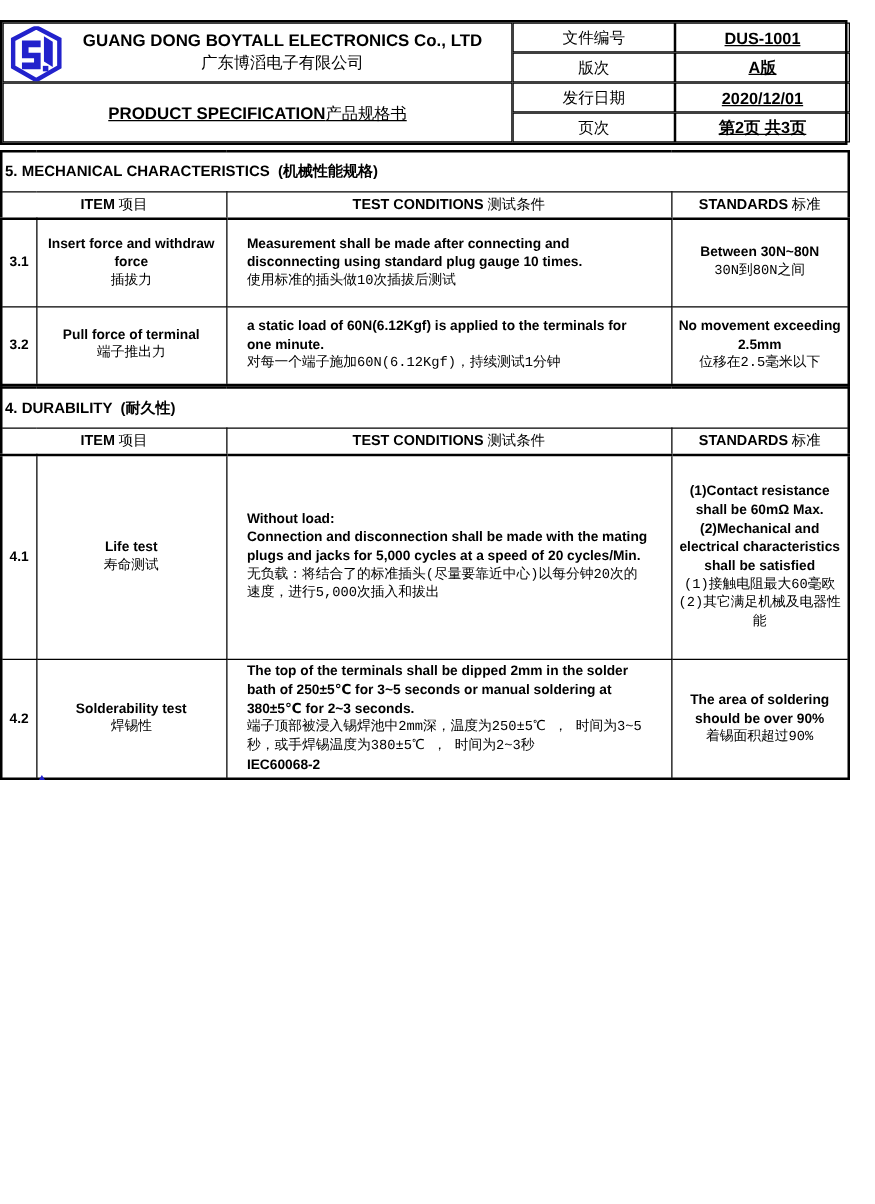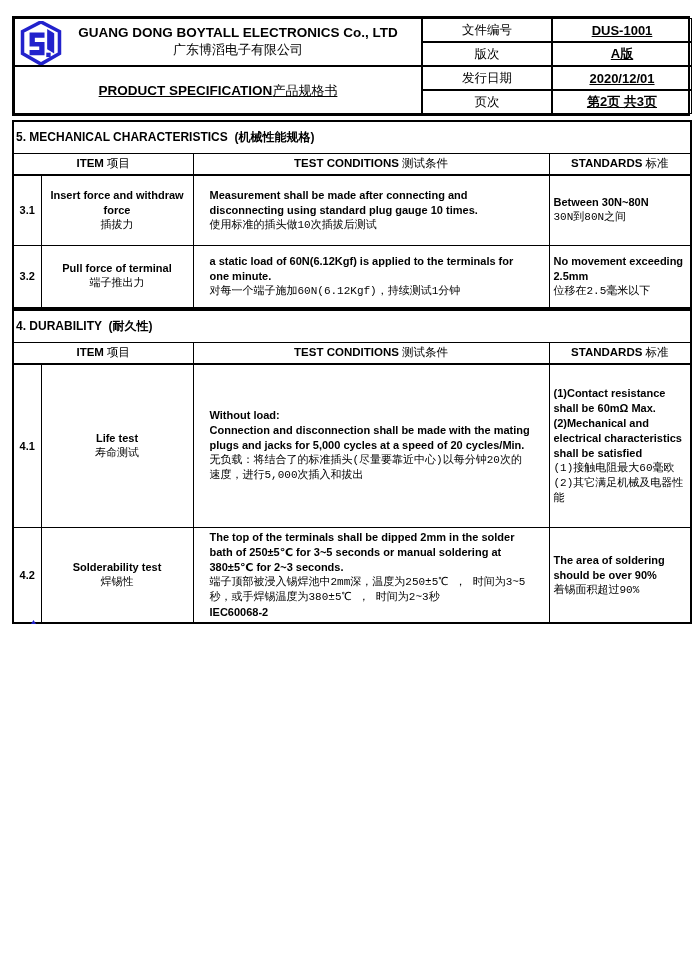--- a/index.html
+++ b/index.html
@@ -1,21 +1,21 @@
 <!DOCTYPE html>
 <html><head>
 <meta charset="utf-8">
 <style>
   * { margin:0; padding:0; box-sizing:border-box; }
   body {
     width:700px; height:963px; background:#ffffff;
     font-family:"Liberation Sans","DejaVu Sans",sans-serif;
     color:#000; position:relative;
   }
-  .sheet { position:absolute; left:12px; top:16px; width:678px; }
+  .sheet { position:absolute; left:0; top:16px; width:678px; }
 
   
   .hdr {
     display:grid;
     grid-template-columns:408px 130px 140px;
     grid-template-rows:24px 24px 24px 24px;
     border:2px solid #000;
   }
   .hdr > div { border:1px solid #000; display:flex; align-items:center; justify-content:center; }
   .company-block { grid-column:1; grid-row:1 / span 2; position:relative; }
@@ -37,21 +37,21 @@
   .sec-title td {
     font-weight:bold; font-size:12px; padding:7px 2px 7px 2px;
     white-space:pre-wrap; border-bottom:1px solid #000;
   }
   .col-head td { text-align:center; height:21px; border-bottom:2px solid #000; }
   .col-head .en { font-size:11.5px; }
   .col-head .zh { font-weight:normal; font-size:11.5px; }
   .cell-no { text-align:center; font-weight:bold; }
   .cell-item { text-align:center; padding:12px 3px; }
   .cell-test { text-align:left; padding:2px 16px; }
-  .cell-std  { text-align:left; padding:2px 4px; }
+  .cell-std  { text-align:center; padding:2px 4px; }
   .ln { line-height:15px; }
   .en { font-weight:bold; }
   .zh { font-weight:normal;font-family:Liberation Mono, monospace; }
 
   
   .stray { position:absolute; left:31px; top:620px; width:5px; height:4px;
            background:#2222cc; clip-path:polygon(50% 0,100% 100%,0 100%); }
 </style>
 </head>
 <body>

